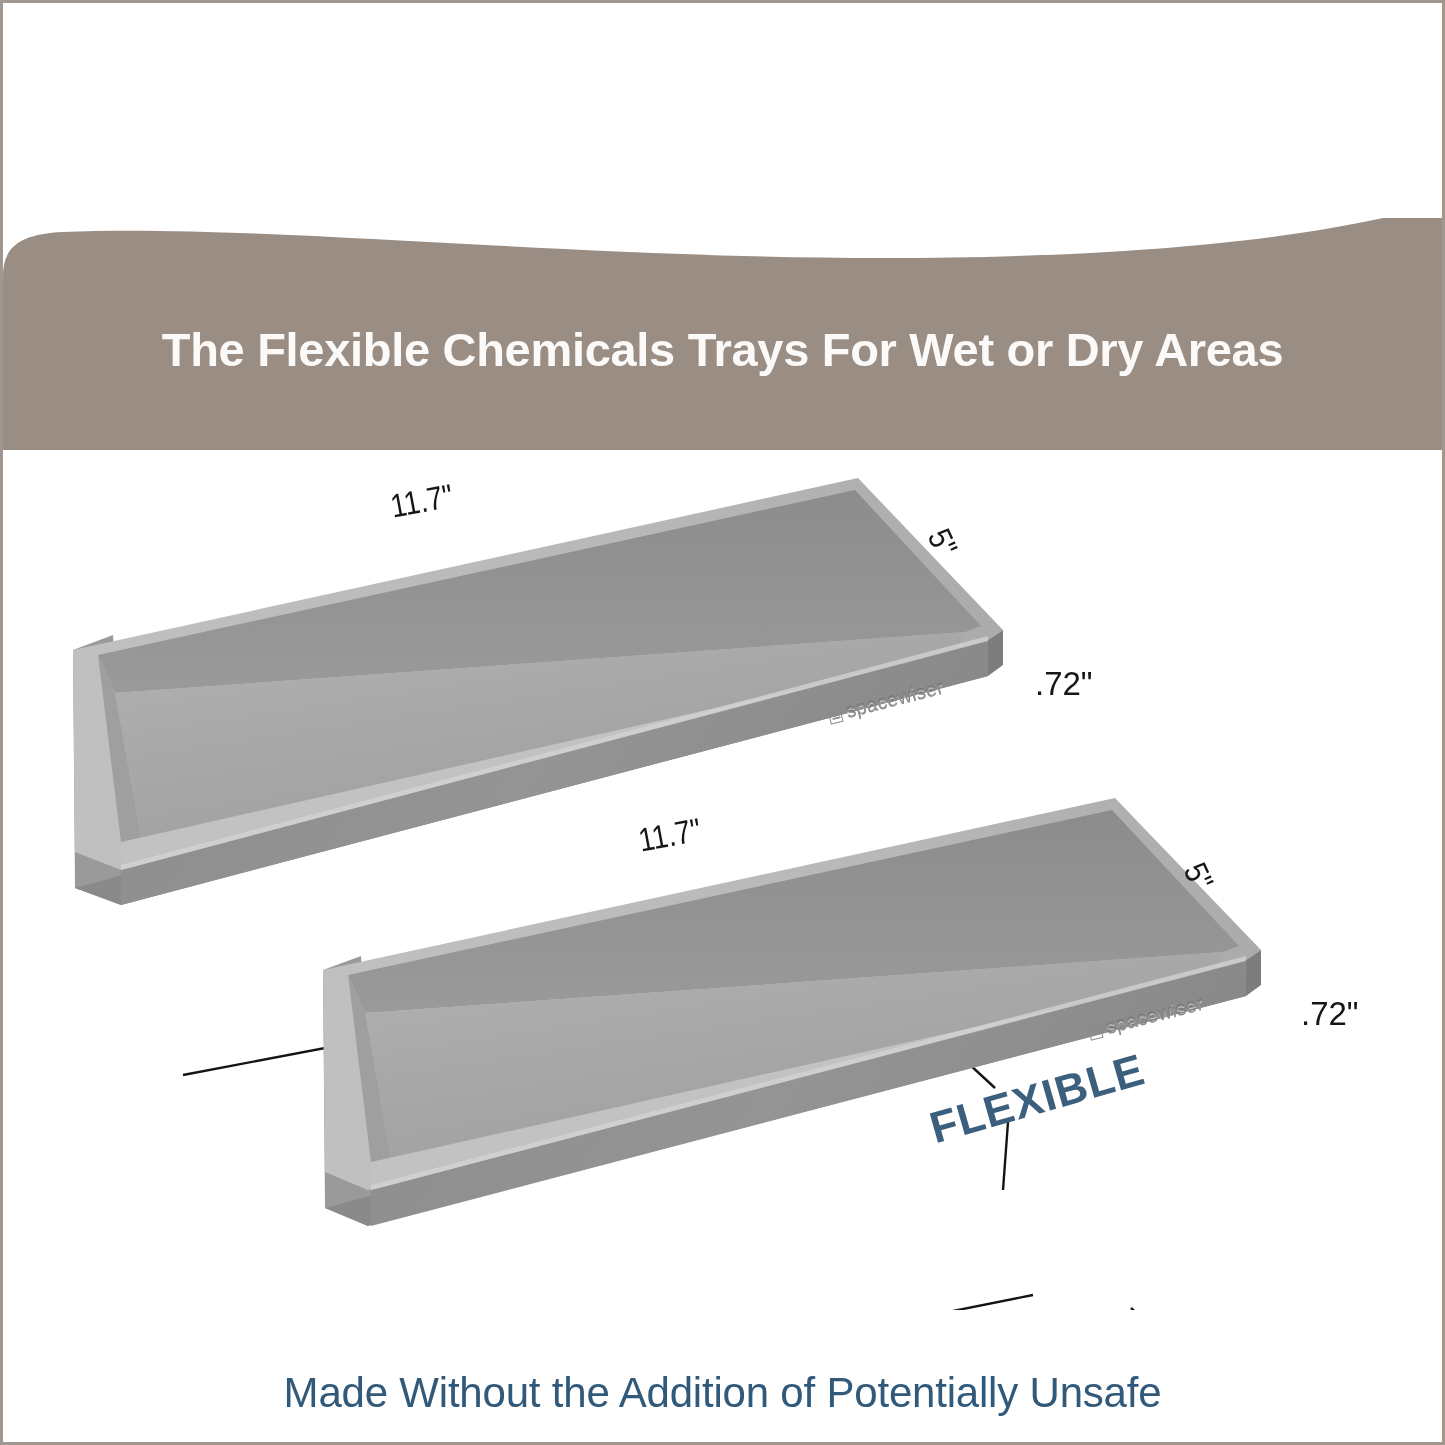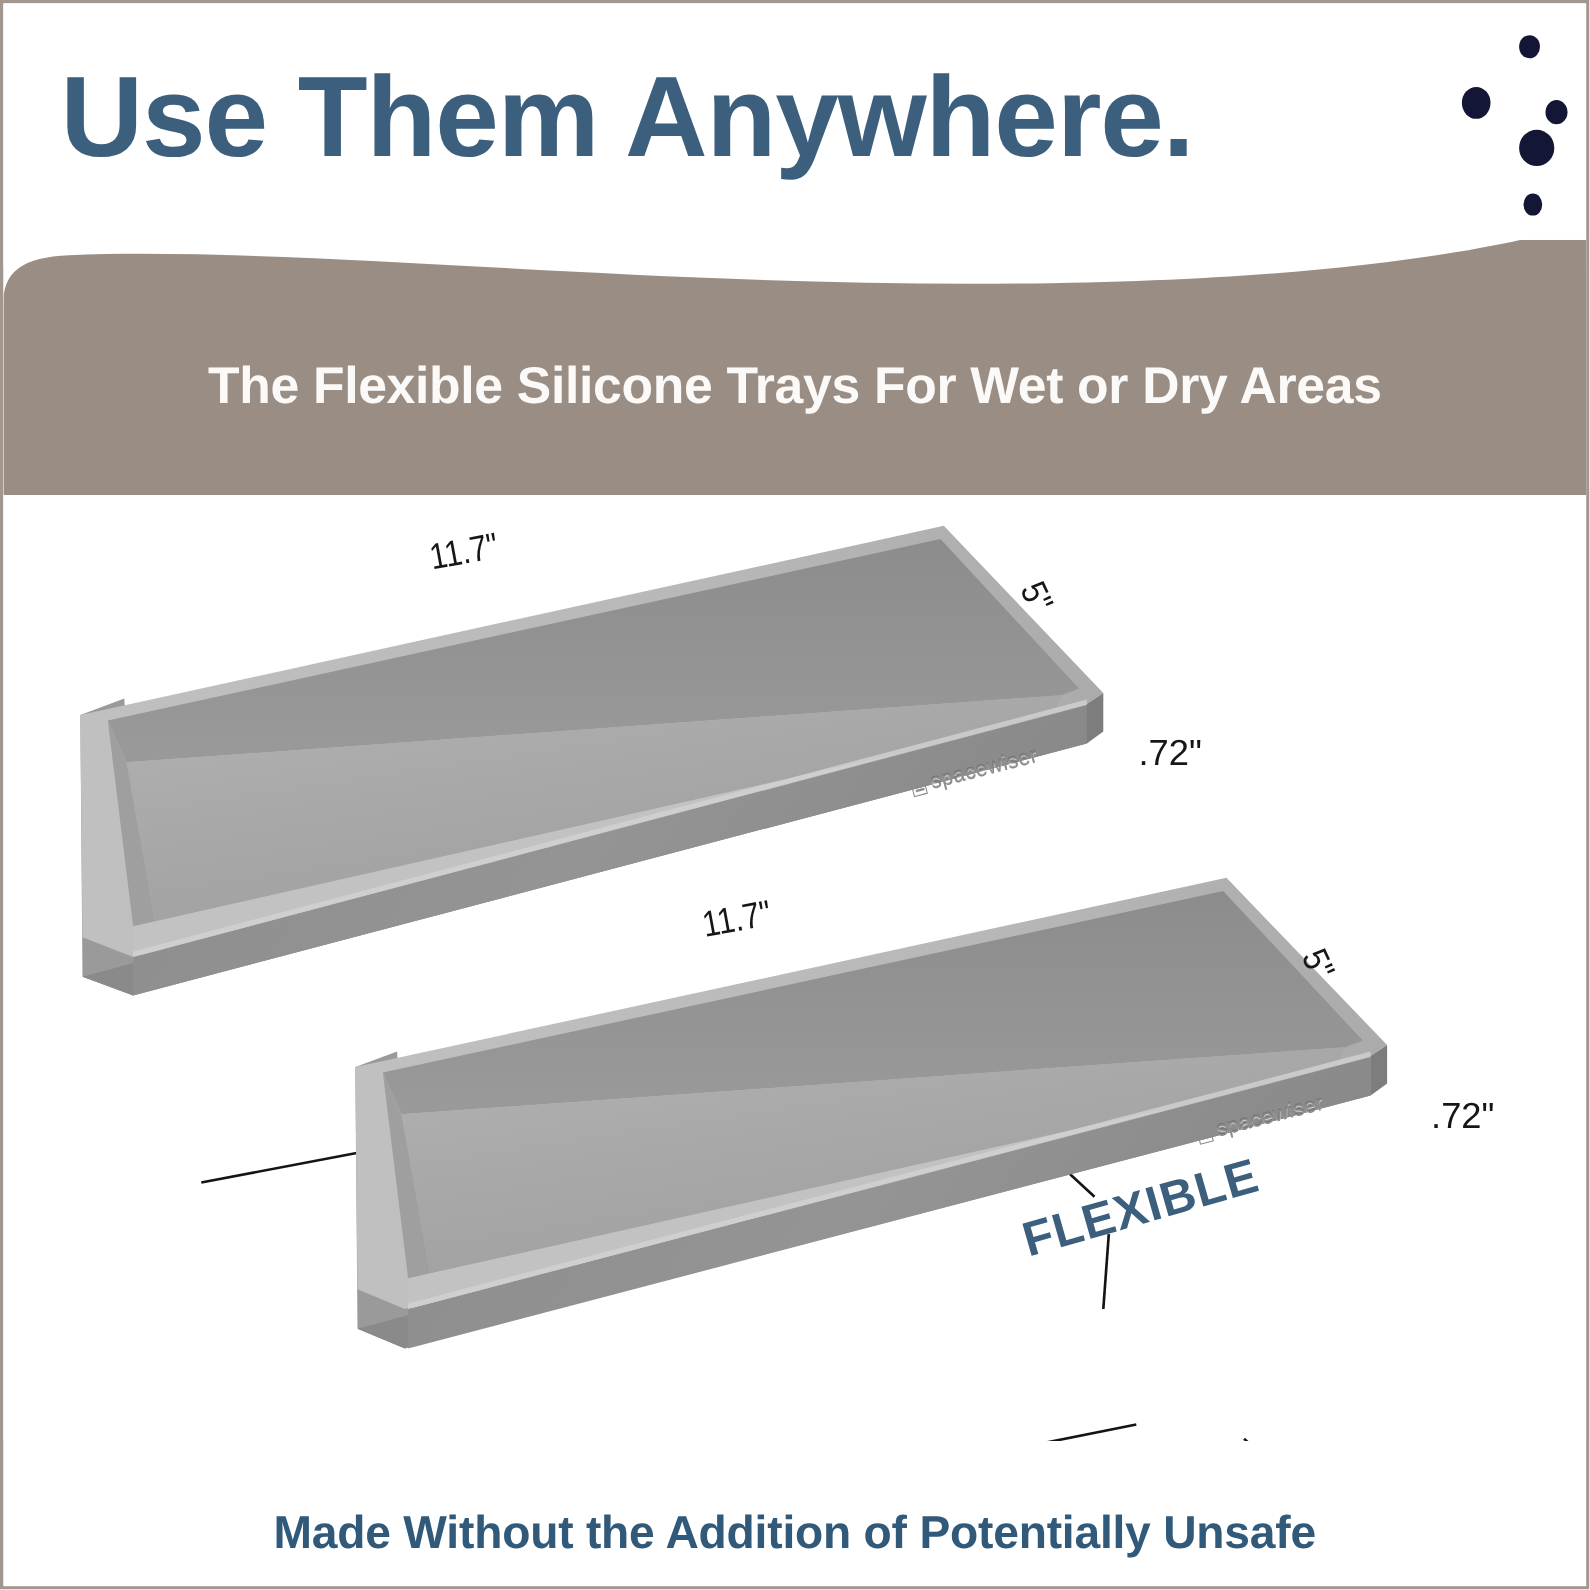--- a/index.html
+++ b/index.html
@@ -108,49 +108,38 @@
     transform-origin:left bottom;
     white-space:nowrap;
   }
 
   
   #bottom-copy {
     position:absolute; left:0; right:0; bottom:22px;
     text-align:center;
     color:#31597a;
     font-size:42px;
-    font-weight:700;
+    font-weight:400;
     line-height:1.26;
     letter-spacing:-0.2px;
   }
   #bottom-copy div { white-space:nowrap; }
 </style>
 </head>
 <body>
 
 <div id="page">
 
-  <div id="headline-area">
-    <div id="headline">Use Them Anywhere.</div>
-
-    <div id="dots">
-      <span class="dot" style="left:31px;  top:56px;  width:26px; height:29px;"></span>
-      <span class="dot" style="left:83px;  top:9px;   width:19px; height:21px;"></span>
-      <span class="dot" style="left:107px; top:68px;  width:20px; height:22px;"></span>
-      <span class="dot" style="left:83px;  top:95px;  width:32px; height:33px;"></span>
-      <span class="dot" style="left:87px;  top:153px; width:17px; height:20px;"></span>
-    </div>
-  </div>
 
   <div id="banner">
     <svg width="1445" height="232" viewBox="0 0 1445 232">
       <path d="M0,58 C0,28 18,16 60,14 C260,6 560,40 880,40
                C1120,40 1280,22 1380,0 L1445,0 L1445,232 L0,232 Z" fill="#9a8d84"></path>
     </svg>
-    <div id="banner-text">The Flexible Silicone Trays For Wet or Dry Areas</div>
+    <div id="banner-text">The Flexible Chemicals Trays For Wet or Dry Areas</div>
   </div>
 
   <div id="stage">
 
     <svg width="1445" height="860" viewBox="0 0 1445 860">
       <defs>
         <linearGradient id="floorA" x1="0" y1="0" x2="0.6" y2="1">
           <stop offset="0%" stop-color="#b2b2b2"></stop>
           <stop offset="45%" stop-color="#a8a8a8"></stop>
           <stop offset="100%" stop-color="#9e9e9e"></stop>

